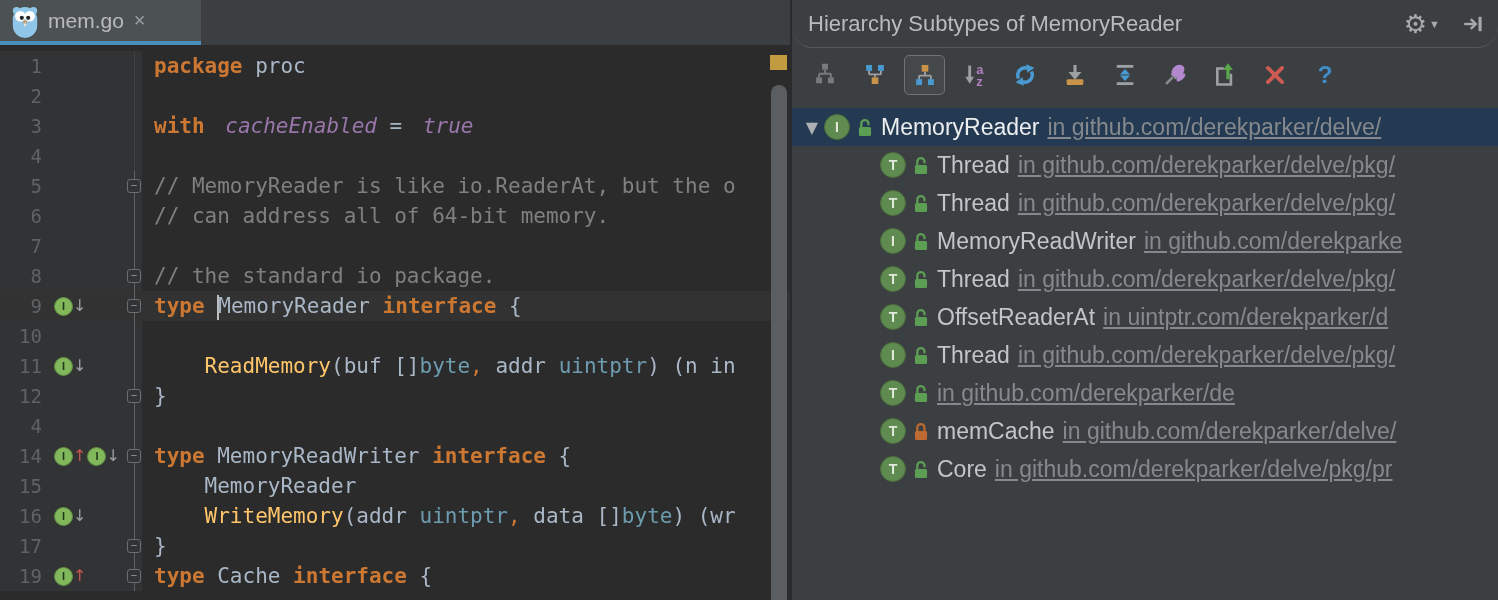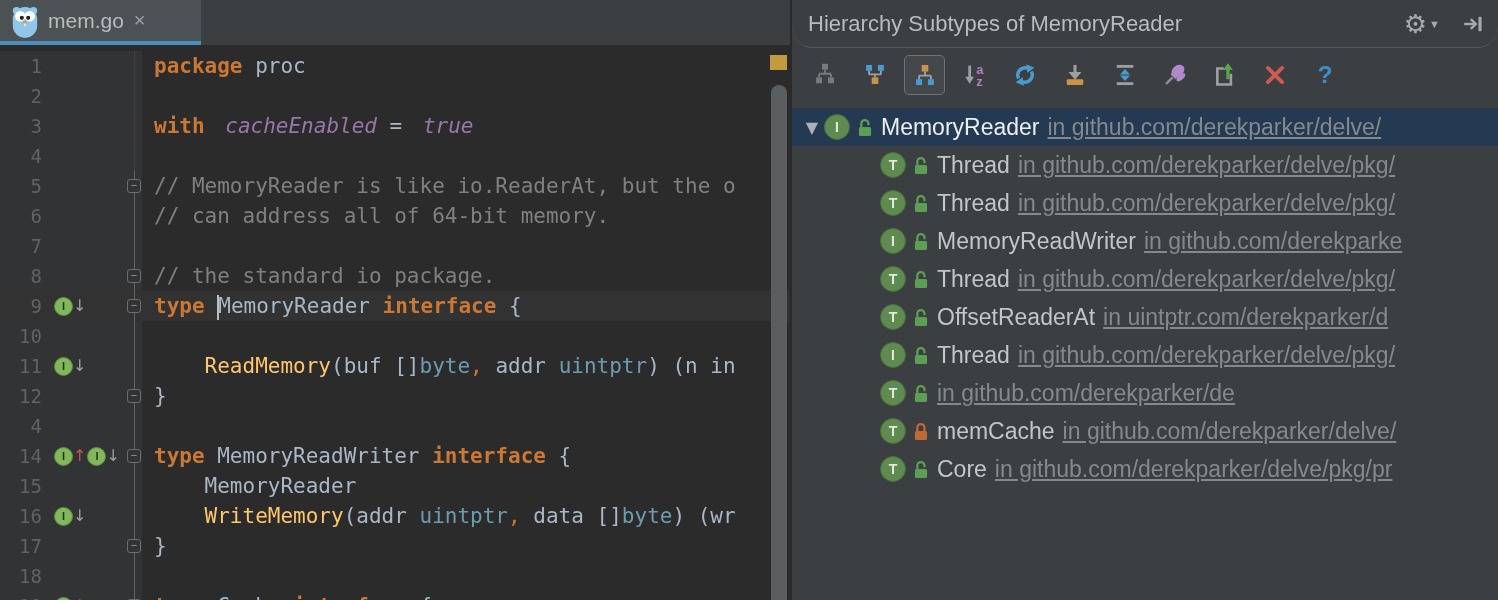--- a/index.html
+++ b/index.html
@@ -110,21 +110,20 @@
           <div class="code-row"><div class="gutter"><span class="ln">8</span><span class="gico"></span><span class="fold fl"><span class="fm">−</span></span></div><div class="code"><span class="tok-cm">// the standard io package.</span></div></div>
           <div class="code-row current"><div class="gutter"><span class="ln">9</span><span class="gico"><span class="gi"><span class="gc">I</span><span class="ga down">↓</span></span></span><span class="fold fl"><span class="fm">−</span></span></div><div class="code"><span class="tok-kw">type</span><span class="tok-id"> </span><span class="caret"></span><span class="tok-id">MemoryReader </span><span class="tok-kw">interface</span><span class="tok-id"> {</span></div></div>
           <div class="code-row"><div class="gutter"><span class="ln">10</span><span class="gico"></span><span class="fold fl"></span></div></div>
           <div class="code-row"><div class="gutter"><span class="ln">11</span><span class="gico"><span class="gi"><span class="gc">I</span><span class="ga down">↓</span></span></span><span class="fold fl"></span></div><div class="code"><span class="tok-id">    </span><span class="tok-fn">ReadMemory</span><span class="tok-id">(buf []</span><span class="tok-ty">byte</span><span class="tok-pu">,</span><span class="tok-id"> addr </span><span class="tok-ty">uintptr</span><span class="tok-id">) (n in</span></div></div>
           <div class="code-row"><div class="gutter"><span class="ln">12</span><span class="gico"></span><span class="fold fl"><span class="fm">−</span></span></div><div class="code"><span class="tok-id">}</span></div></div>
           <div class="code-row"><div class="gutter"><span class="ln">4</span><span class="gico"></span><span class="fold fl"></span></div><div class="code"></div></div>
           <div class="code-row"><div class="gutter"><span class="ln">14</span><span class="gico"><span class="gi"><span class="gc">I</span><span class="ga up">↑</span></span><span class="gi"><span class="gc">I</span><span class="ga down">↓</span></span></span><span class="fold fl"><span class="fm">−</span></span></div><div class="code"><span class="tok-kw">type</span><span class="tok-id"> MemoryReadWriter </span><span class="tok-kw">interface</span><span class="tok-id"> {</span></div></div>
           <div class="code-row"><div class="gutter"><span class="ln">15</span><span class="gico"></span><span class="fold fl"></span></div><div class="code"><span class="tok-id">    MemoryReader</span></div></div>
           <div class="code-row"><div class="gutter"><span class="ln">16</span><span class="gico"><span class="gi"><span class="gc">I</span><span class="ga down">↓</span></span></span><span class="fold fl"></span></div><div class="code"><span class="tok-id">    </span><span class="tok-fn">WriteMemory</span><span class="tok-id">(addr </span><span class="tok-ty">uintptr</span><span class="tok-pu">,</span><span class="tok-id"> data []</span><span class="tok-ty">byte</span><span class="tok-id">) (wr</span></div></div>
           <div class="code-row"><div class="gutter"><span class="ln">17</span><span class="gico"></span><span class="fold fl"><span class="fm">−</span></span></div><div class="code"><span class="tok-id">}</span></div></div>
-          <div class="code-row"><div class="gutter"><span class="ln">18</span><span class="gico"></span><span class="fold fl"></span></div><div class="code"></div></div>
           <div class="code-row"><div class="gutter"><span class="ln">19</span><span class="gico"><span class="gi"><span class="gc">I</span><span class="ga up">↑</span></span></span><span class="fold fl"><span class="fm">−</span></span></div><div class="code"><span class="tok-kw">type</span><span class="tok-id"> Cache </span><span class="tok-kw">interface</span><span class="tok-id"> {</span></div></div>
         </div>
       <div class="sb">
         <div class="sb-marker"></div>
         <div class="sb-thumb"></div>
       </div>
     </div>
   </div>
 
   <div class="h-pane">

